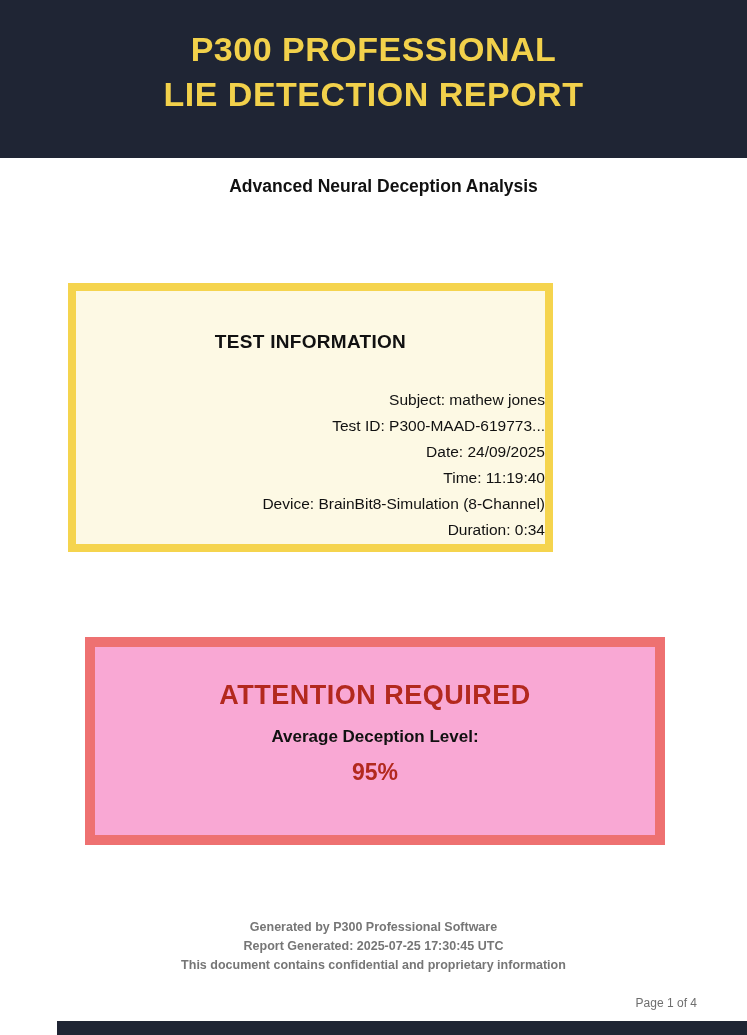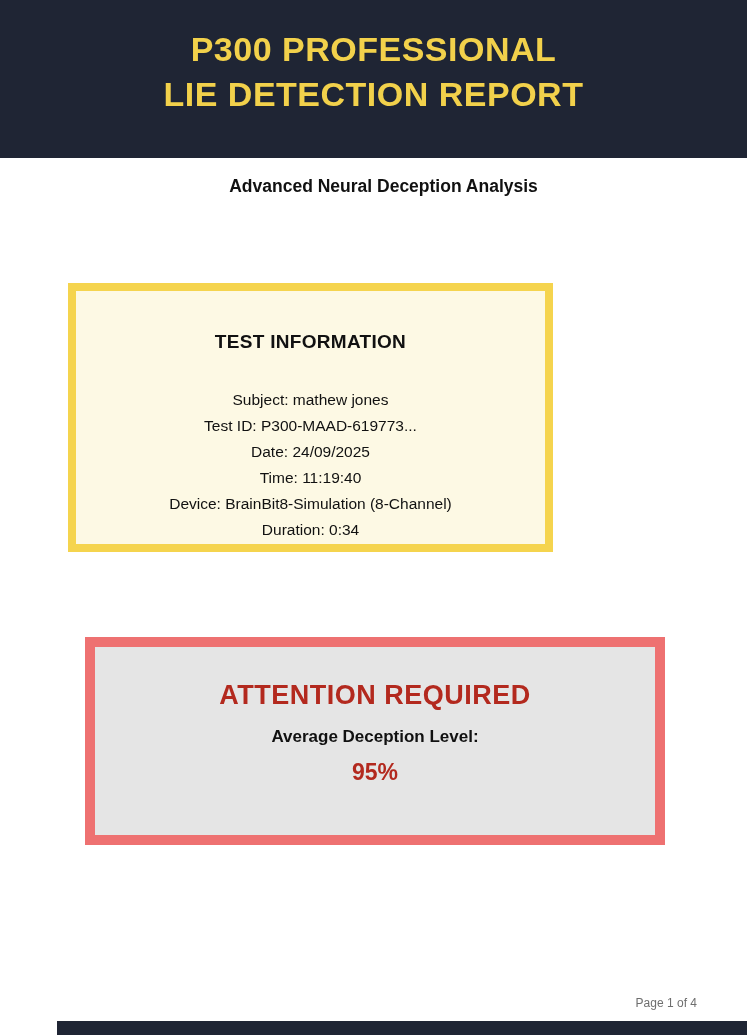--- a/index.html
+++ b/index.html
@@ -68,35 +68,36 @@
   }
   .test-info-heading {
     margin-top: 40px;
     font-weight: bold;
     font-size: 19px;
     color: #111111;
     letter-spacing: 0.3px;
   }
   .test-info-lines {
     margin-top: 34px;
+    text-align: right;
   }
   .info-line {
     font-size: 15.5px;
     line-height: 26px;
     color: #111111;
   }
 
   
   .attention-box {
     position: absolute;
     left: 85px;
     top: 637px;
     width: 580px;
     height: 208px;
-    background: #e5e5e5;
+    background: #f9a8d4;
     border: 10px solid #ee7171;
     text-align: center;
   }
   .attention-heading {
     margin-top: 33px;
     font-weight: bold;
     font-size: 27px;
     color: #b3291e;
     letter-spacing: 0.5px;
   }
@@ -168,18 +169,23 @@
       <div class="info-line">Duration: 0:34</div>
     </div>
   </div>
 
   <div class="attention-box">
     <div class="attention-heading">ATTENTION REQUIRED</div>
     <div class="attention-label">Average Deception Level:</div>
     <div class="attention-value">95%</div>
   </div>
 
+  <div class="footer-block">
+    <div class="footer-line">Generated by P300 Professional Software</div>
+    <div class="footer-line">Report Generated: 2025-07-25 17:30:45 UTC</div>
+    <div class="footer-line">This document contains confidential and proprietary information</div>
+  </div>
 
   <div class="page-indicator">Page 1 of 4</div>
 
   <div class="next-page-peek"></div>
 
 </div>
 
 </body></html>

